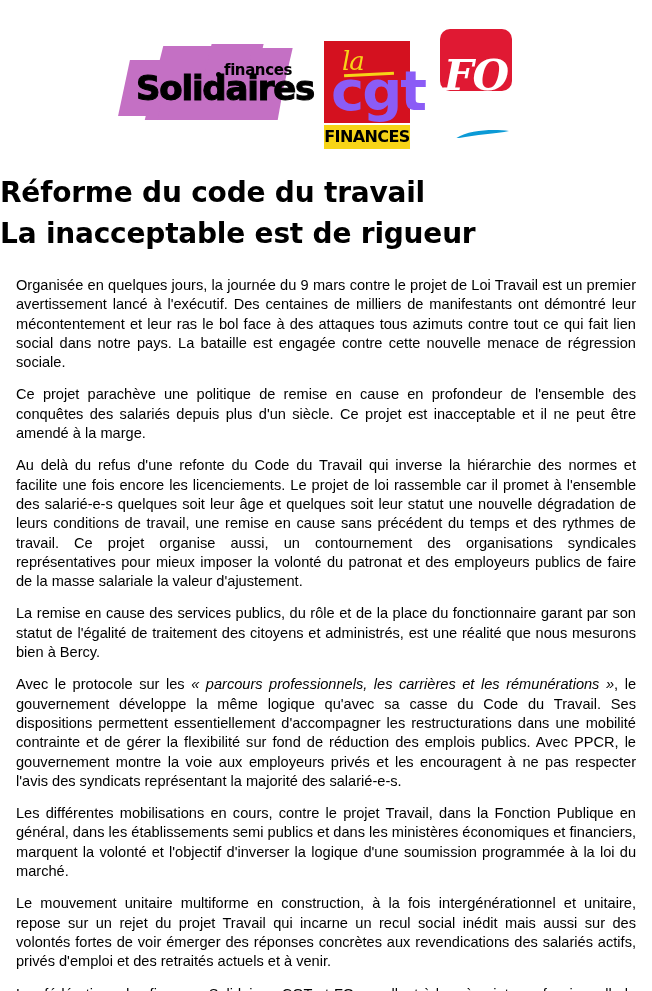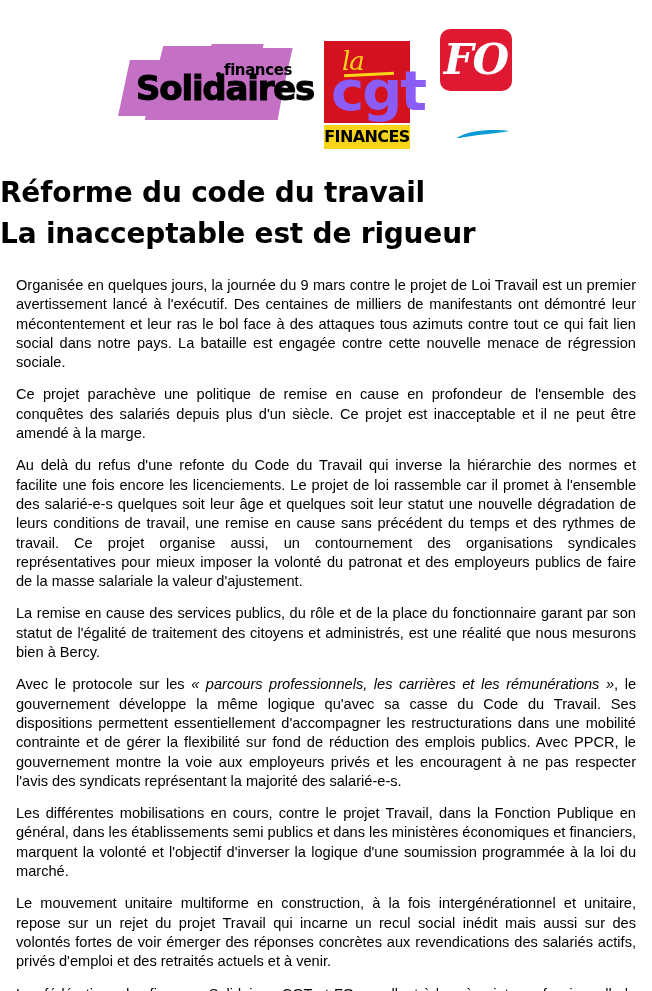--- a/index.html
+++ b/index.html
@@ -158,21 +158,21 @@
     left: 8px;
     top: 0;
     width: 72px;
     height: 62px;
     background: #e01933;
     border-radius: 10px;
   }
   .fo-letters {
     position: absolute;
     left: 8px;
-    top: 0;
+    top: 16px;
     width: 72px;
     height: 78px;
     line-height: 62px;
     text-align: center;
     font-family: "DejaVu Serif", serif;
     font-style: italic;
     font-weight: bold;
     font-size: 42px;
     color: #ffffff;
     z-index: 2;

